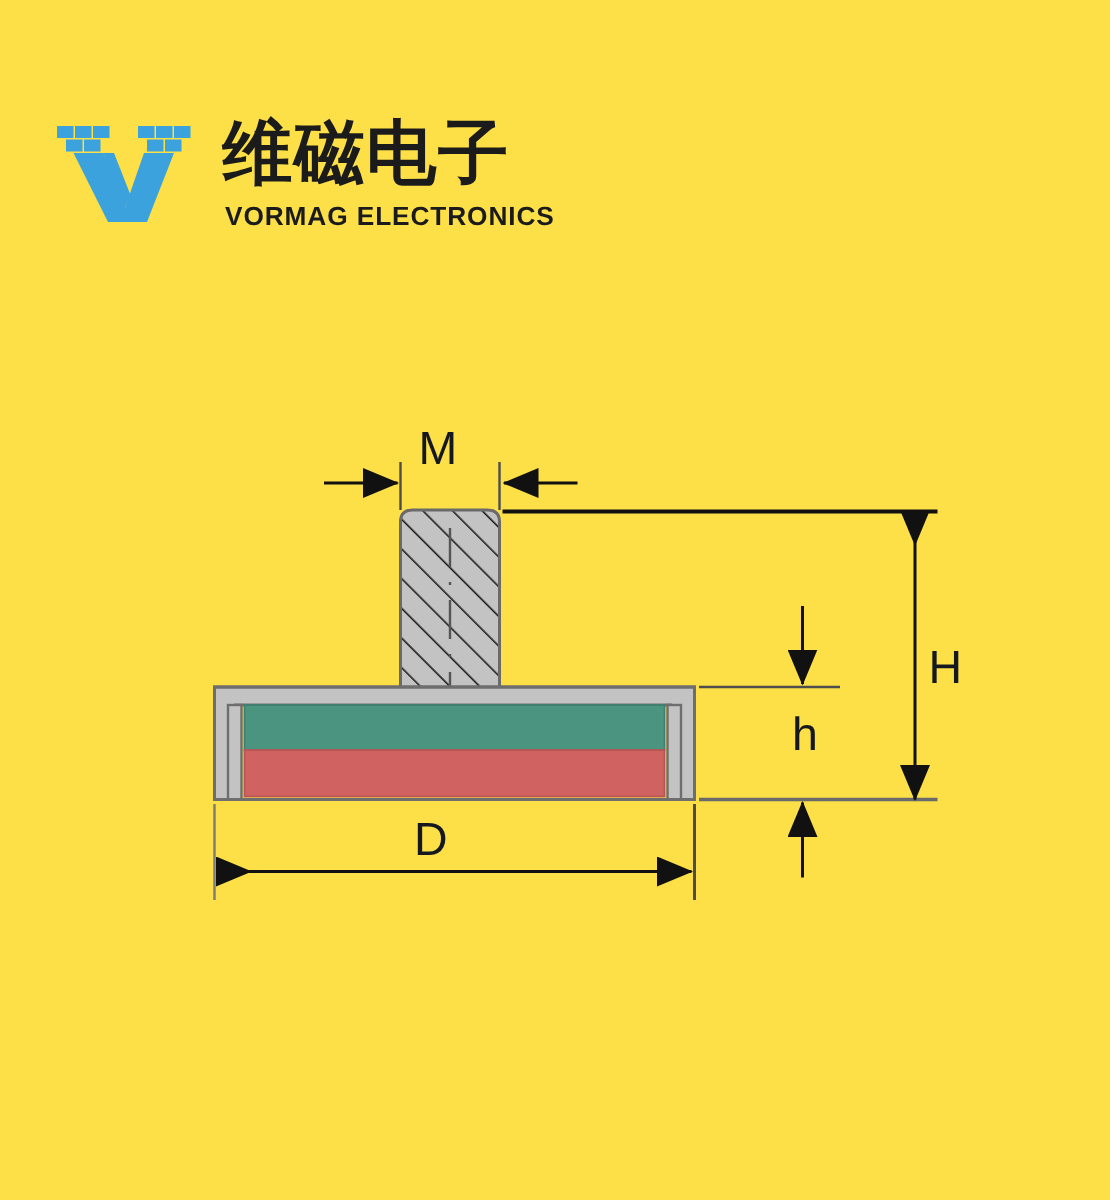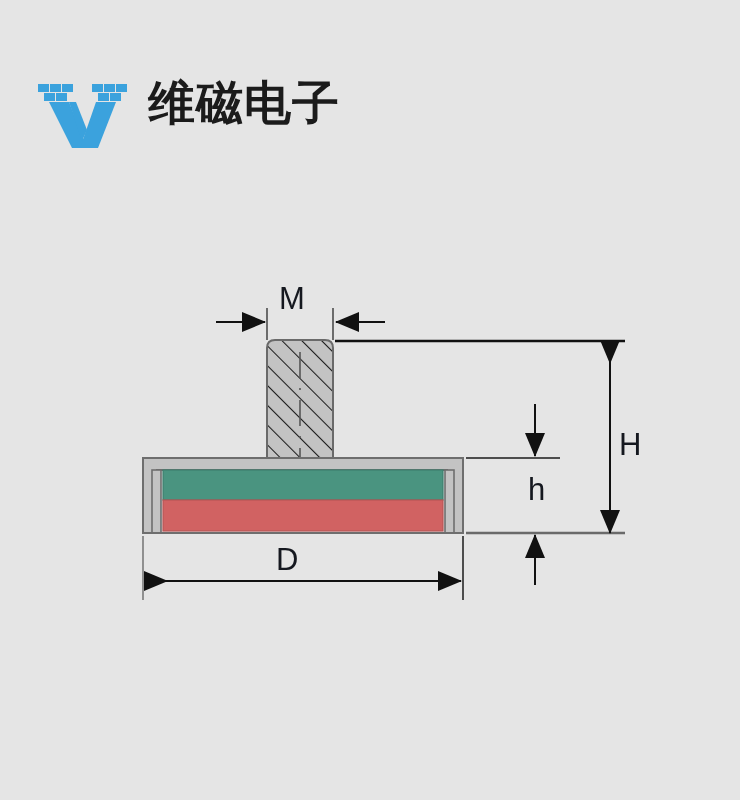--- a/index.html
+++ b/index.html
@@ -13,21 +13,21 @@
     position: relative;
     overflow: hidden;
     font-family: "Liberation Sans", sans-serif;
   }
 
   #page-root {
     position: absolute;
     left: 0; top: 0;
     width: 740px;
     height: 800px;
-    background: #e5e5e5;
+    background: #fde047;
   }
 
   
   .logo-block {
     position: absolute;
     left: 36px;
     top: 76px;
     width: 330px;
     height: 86px;
   }
@@ -116,20 +116,21 @@
         <rect x="80" y="6" width="11" height="8"></rect>
         <rect x="62" y="15" width="11" height="8"></rect>
         <rect x="74" y="15" width="11" height="8"></rect>
 
         <polygon points="60,24 80,24 62,70 44,70"></polygon>
       </g>
     </svg>
 
     <div class="logo-wordmark">
       <div class="logo-cn">维磁电子</div>
+      <div class="logo-en">VORMAG ELECTRONICS</div>
     </div>
   </div>
 
   <svg class="diagram" viewBox="0 0 740 800">
     <defs>
 
       <pattern id="studHatch" width="14" height="14" patternUnits="userSpaceOnUse" patternTransform="rotate(-45)">
         <rect width="14" height="14" fill="#c3c3c3"></rect>
         <line x1="0" y1="0" x2="0" y2="14" stroke="#1a1a1a" stroke-width="2.1"></line>
       </pattern>

